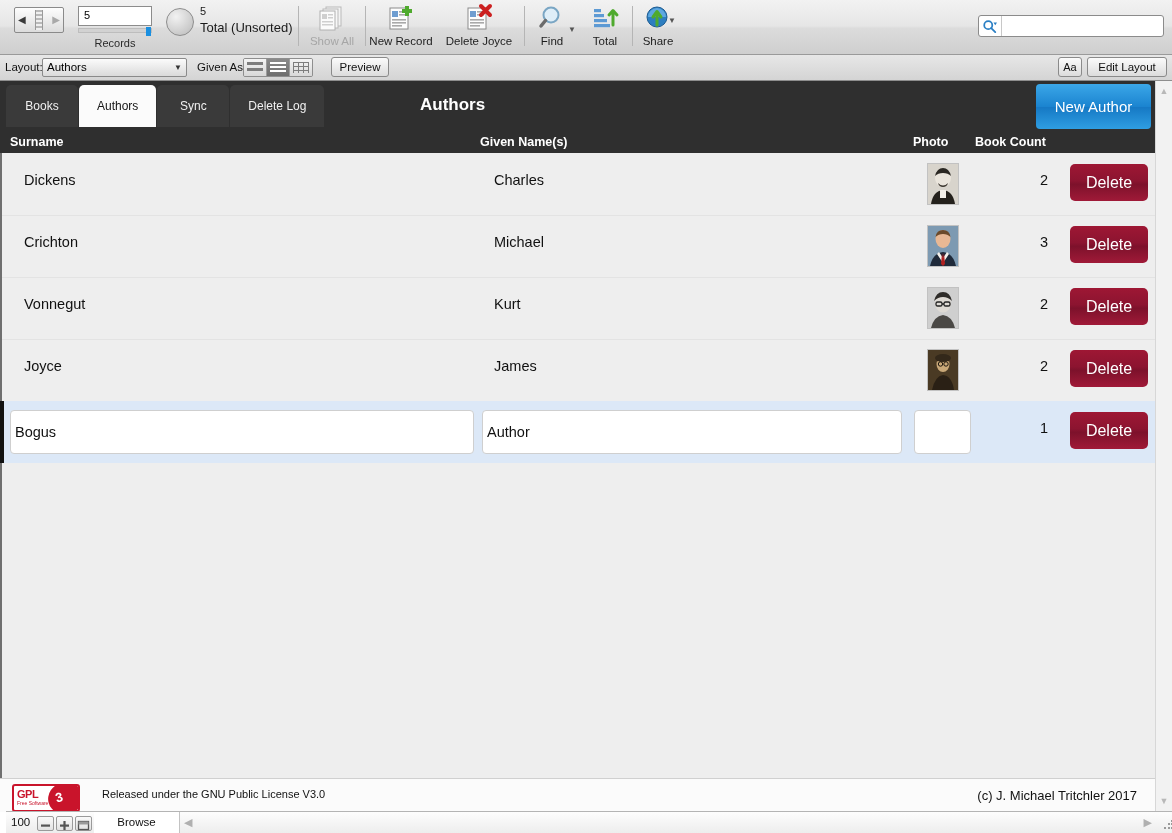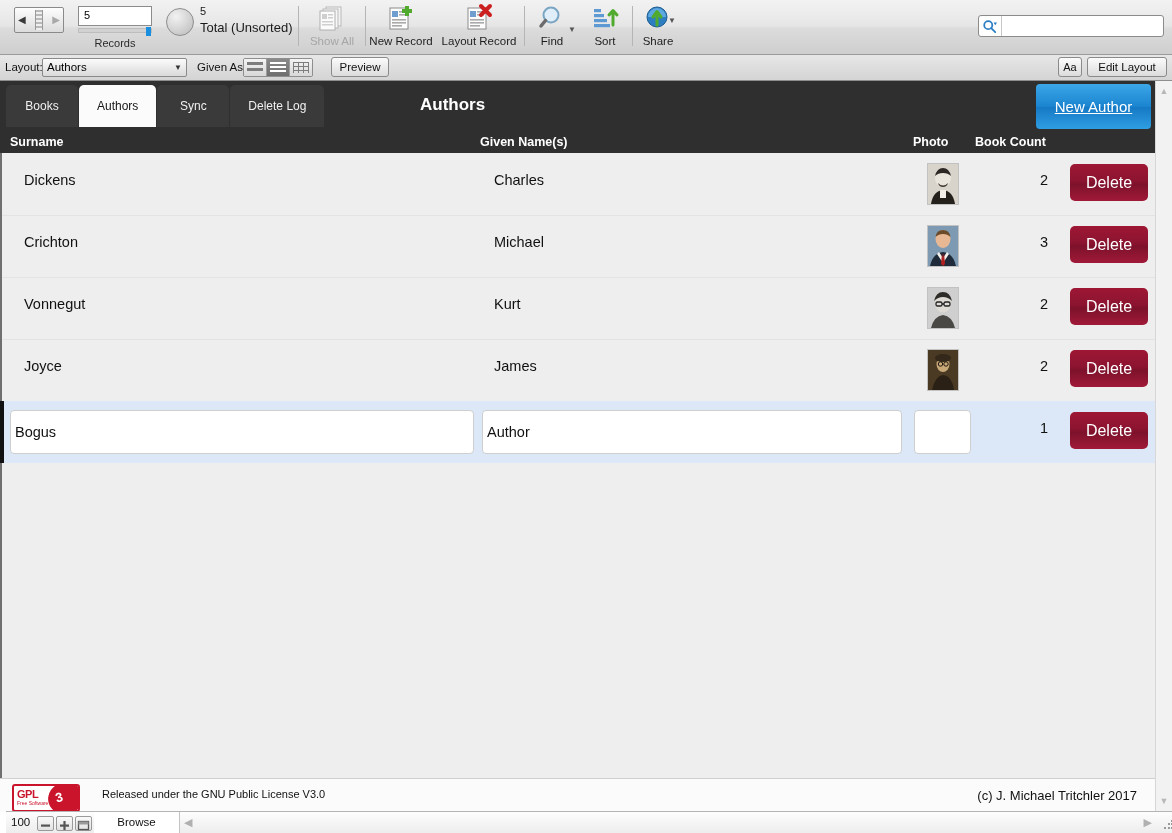--- a/index.html
+++ b/index.html
@@ -172,21 +172,21 @@
   .layout-title {
     position: absolute; left: 420px; top: 14px;
     font-size: 17px; font-weight: bold; color: #fff;
   }
   .new-author-btn {
     position: absolute; right: 4px; top: 3px;
     width: 115px; height: 45px;
     border-radius: 4px;
     background: linear-gradient(to bottom,#3ba7e8 0%, #1b84d0 50%, #1578c4 51%, #2f9ee2 100%);
     color: #fff; font-size: 15px;
-    display: flex; align-items: center; justify-content: center; text-decoration: underline;
+    display: flex; align-items: center; justify-content: center;
   }
 
   
   .colhead {
     position: absolute; left: 0; top: 131px;
     width: 1155px; height: 22px;
     background: #2f2f2f;
     color: #fff; font-size: 12.5px; font-weight: bold;
   }
   .colhead span { position: absolute; top: 4px; }
@@ -366,21 +366,21 @@
           <rect x="4" y="5" width="18" height="21" fill="#fdfdfd" stroke="#8b8b8b"></rect>
           <rect x="6" y="8" width="6" height="6" fill="#6e9dd0"></rect>
           <rect x="13" y="8" width="7" height="1.6" fill="#a9a9a9"></rect>
           <rect x="13" y="11" width="7" height="1.6" fill="#a9a9a9"></rect>
           <rect x="6" y="16" width="14" height="1.6" fill="#a9a9a9"></rect>
           <rect x="6" y="19" width="14" height="1.6" fill="#a9a9a9"></rect>
           <rect x="6" y="22" width="10" height="1.6" fill="#a9a9a9"></rect>
           <path d="M17 3 L26 12 M26 3 L17 12" stroke="#cc2020" stroke-width="4" stroke-linecap="round"></path>
         </svg>
       </span>
-      <span class="cap">Layout Record</span>
+      <span class="cap">Delete Joyce</span>
     </div>
 
     <div class="tb-sep" style="left:524px;"></div>
 
     <div class="tb-btn" style="left:528px;width:48px;">
       <span class="ic">
         <svg width="30" height="30" viewBox="0 0 30 30">
           <circle cx="14" cy="12" r="7.5" fill="#dfeef8" stroke="#7aa6c4" stroke-width="2"></circle>
           <path d="M8.5 17.5 L4 23" stroke="#6b6b6b" stroke-width="3.5" stroke-linecap="round"></path>
         </svg>
@@ -392,21 +392,21 @@
     <div class="tb-btn" style="left:582px;width:46px;">
       <span class="ic">
         <svg width="30" height="30" viewBox="0 0 30 30">
           <rect x="4" y="6" width="7" height="3.2" fill="#5d9ad4"></rect>
           <rect x="4" y="11" width="10" height="3.2" fill="#5d9ad4"></rect>
           <rect x="4" y="16" width="13" height="3.2" fill="#5d9ad4"></rect>
           <rect x="4" y="21" width="16" height="3.2" fill="#5d9ad4"></rect>
           <path d="M23 22 L23 9 M19 12 L23 7.5 L27 12" stroke="#4faa2e" stroke-width="3" fill="none" stroke-linecap="round" stroke-linejoin="round"></path>
         </svg>
       </span>
-      <span class="cap">Sort</span>
+      <span class="cap">Total</span>
     </div>
 
     <div class="tb-sep" style="left:632px;"></div>
 
     <div class="tb-btn" style="left:636px;width:44px;">
       <span class="ic">
         <svg width="30" height="30" viewBox="0 0 30 30">
           <circle cx="14" cy="14" r="10" fill="#2d7ec0" stroke="#1d5c92"></circle>
           <path d="M5 14 a9 9 0 0 1 18 0" fill="#5ea8e0"></path>
           <path d="M14 22 L14 10 M10 14 L14 8.5 L18 14" stroke="#4faa2e" stroke-width="3" fill="none" stroke-linecap="round" stroke-linejoin="round"></path>

